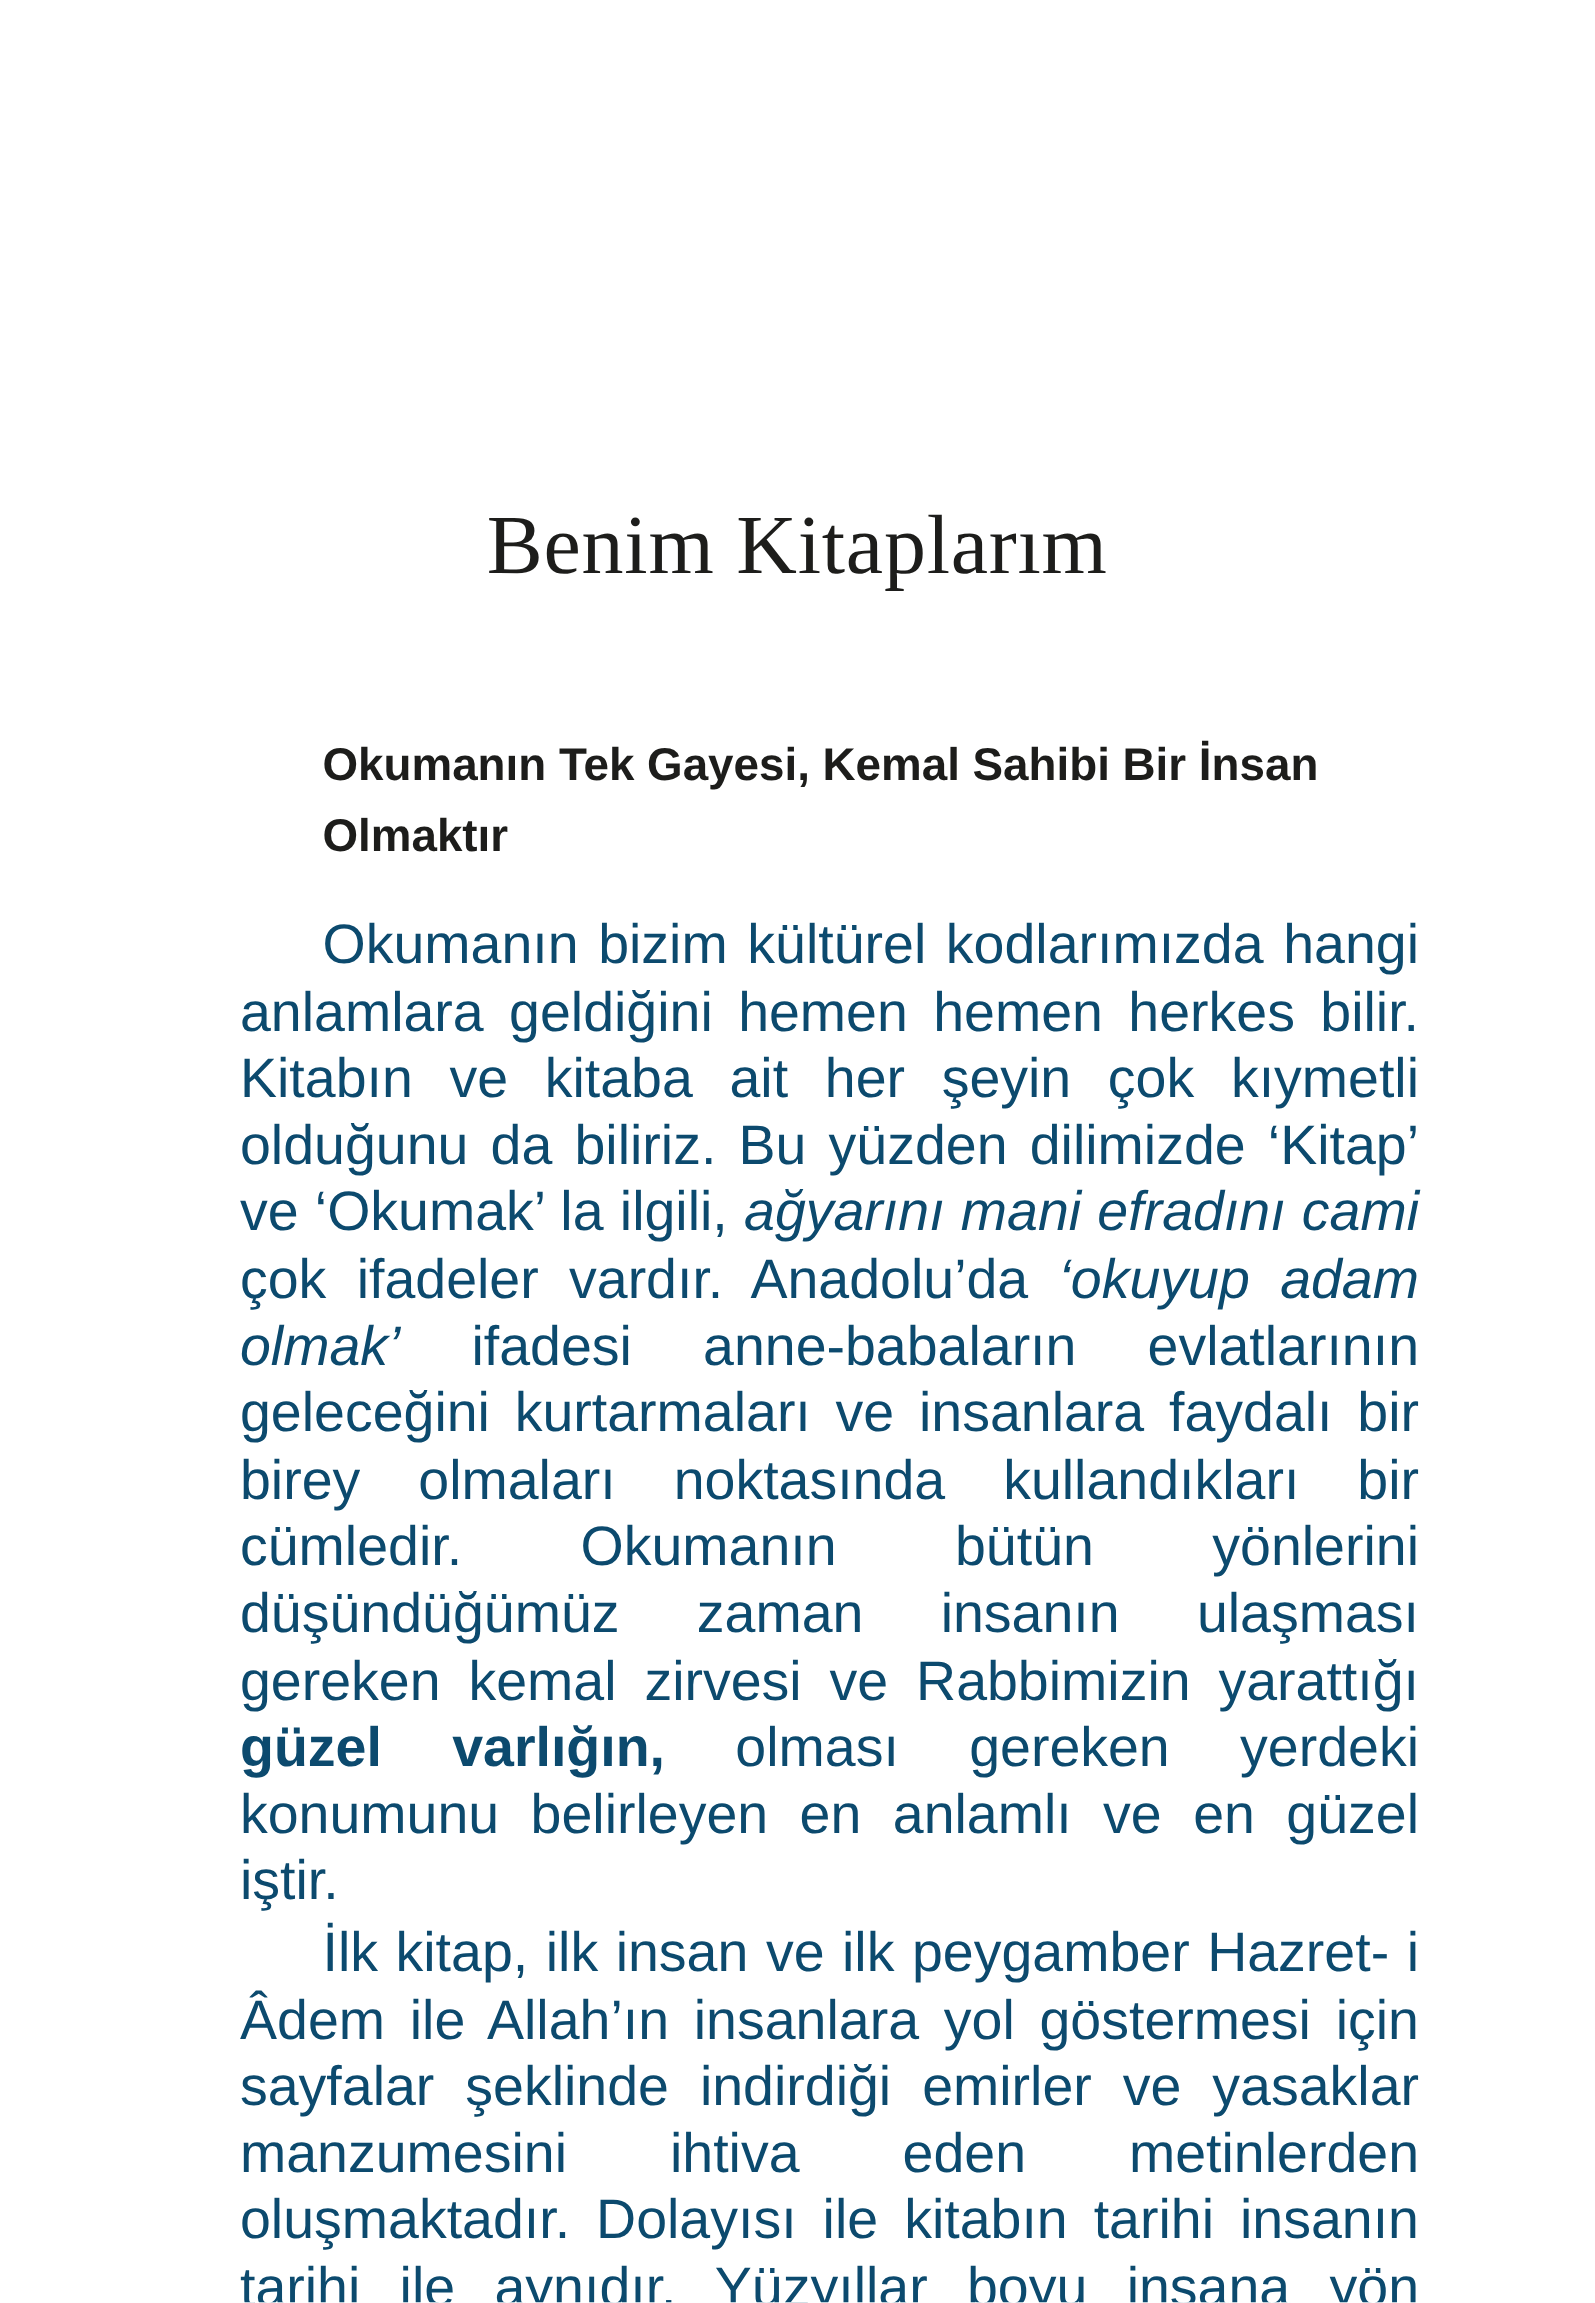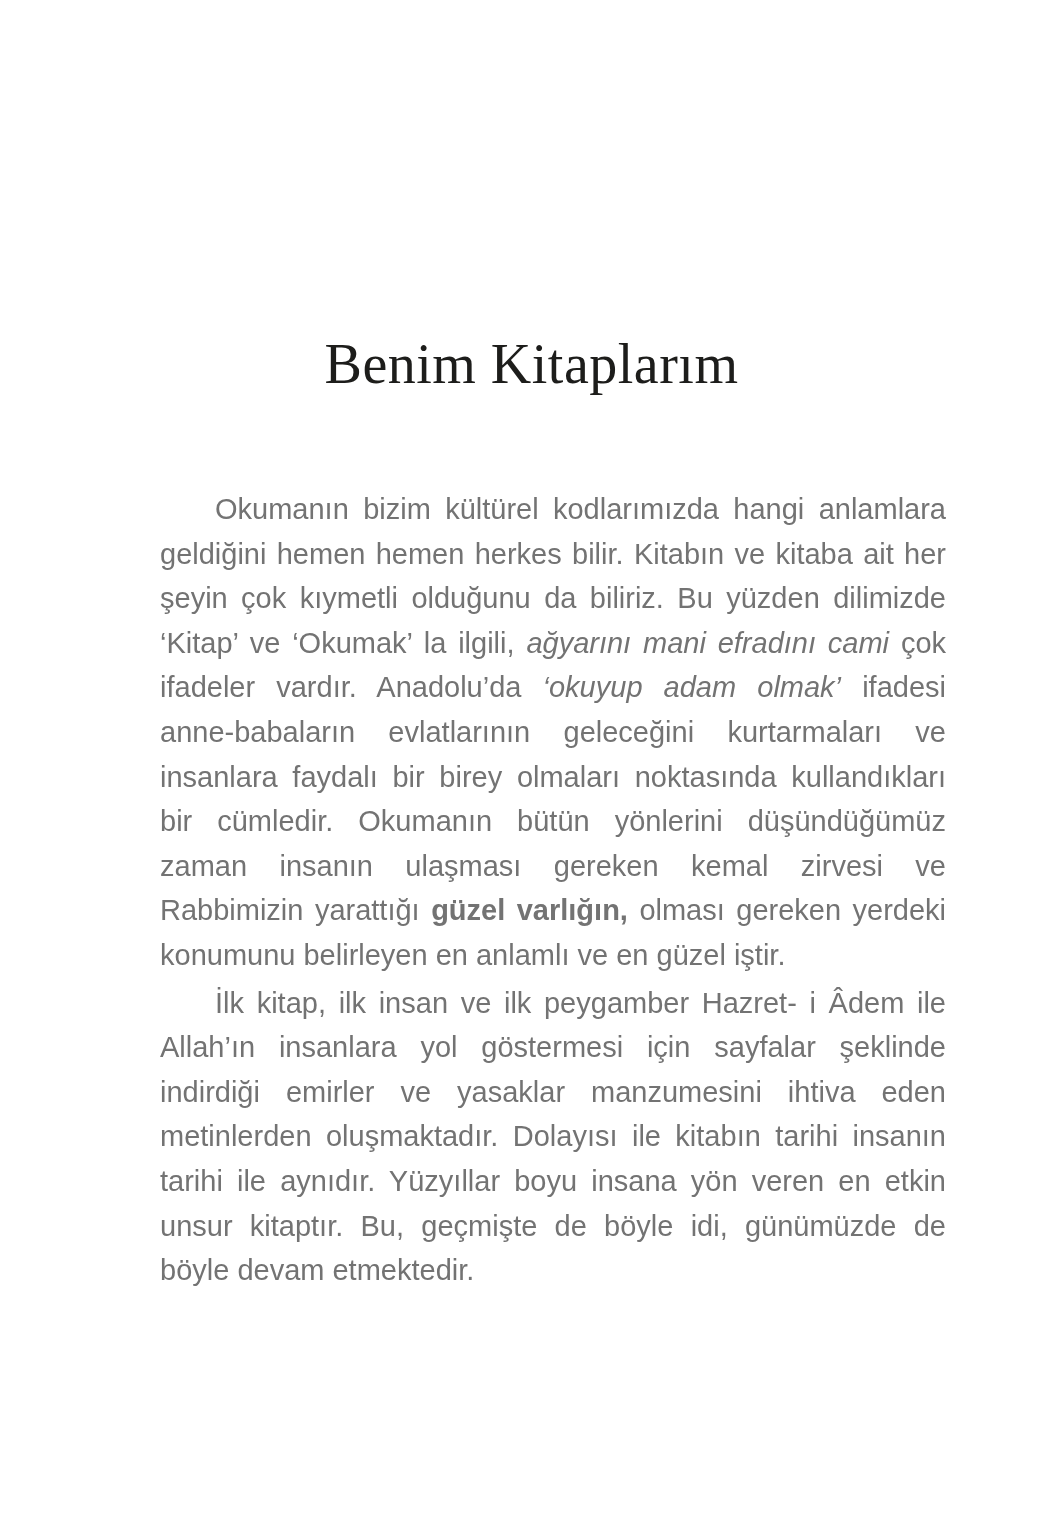--- a/index.html
+++ b/index.html
@@ -45,26 +45,26 @@
       font-weight: 700;
       font-size: 30.5px;
       line-height: 47px;
       margin: 0 0 27px 0;
       padding-left: 55px;
       max-width: 665px;
       color: #1d1d1b;
     }
     .body-text p {
       font-family: "Liberation Sans", sans-serif;
-      font-size: 29px;
+      font-size: 37px;
       line-height: 44.6px;
       text-align: justify;
       text-indent: 55px;
       margin: 0;
-      color: #737373;
+      color: #0c4a6e;
     }
     .body-text p + p {
       margin-top: 3px;
     }
     .seg-normal { font-style: normal; font-weight: 400; }
     .seg-italic { font-style: italic; font-weight: 400; }
     .seg-bold   { font-style: normal; font-weight: 700; }
     .footer {
       position: absolute;
       top: 1394px;
@@ -78,20 +78,21 @@
     .footer .sep { margin: 0 7px; }
   </style>
 </head>
 <body>
 
 <div class="page">
 
   <h1 class="chapter-title">Benim Kitaplarım</h1>
 
   <div class="content">
+    <h2 class="section-heading">Okumanın Tek Gayesi, Kemal Sahibi Bir İnsan Olmaktır</h2>
 
     <div class="body-text">
         <p><span class="seg-normal">Okumanın bizim kültürel kodlarımızda hangi anlamlara geldiğini hemen hemen herkes bilir. Kitabın ve kitaba ait her şeyin çok kıymetli olduğunu da biliriz. Bu yüzden dilimizde ‘Kitap’ ve ‘Okumak’ la ilgili, </span><span class="seg-italic">ağyarını mani efradını cami</span><span class="seg-normal"> çok ifadeler vardır. Anadolu’da </span><span class="seg-italic">‘okuyup adam olmak’</span><span class="seg-normal"> ifadesi anne-babaların evlatlarının geleceğini kurtarmaları ve insanlara faydalı bir birey olmaları noktasında kullandıkları bir cümledir. Okumanın bütün yönlerini düşündüğümüz zaman insanın ulaşması gereken kemal zirvesi ve Rabbimizin yarattığı </span><span class="seg-bold">güzel varlığın,</span><span class="seg-normal"> olması gereken yerdeki konumunu belirleyen en anlamlı ve en güzel iştir.</span></p>
         <p><span class="seg-normal">İlk kitap, ilk insan ve ilk peygamber Hazret- i Âdem ile Allah’ın insanlara yol göstermesi için sayfalar şeklinde indirdiği emirler ve yasaklar manzumesini ihtiva eden metinlerden oluşmaktadır. Dolayısı ile kitabın tarihi insanın tarihi ile aynıdır. Yüzyıllar boyu insana yön veren en etkin unsur kitaptır. Bu, geçmişte de böyle idi, günümüzde de böyle devam etmektedir.</span></p>
       </div>
   </div>
 
 
 </div>
 

